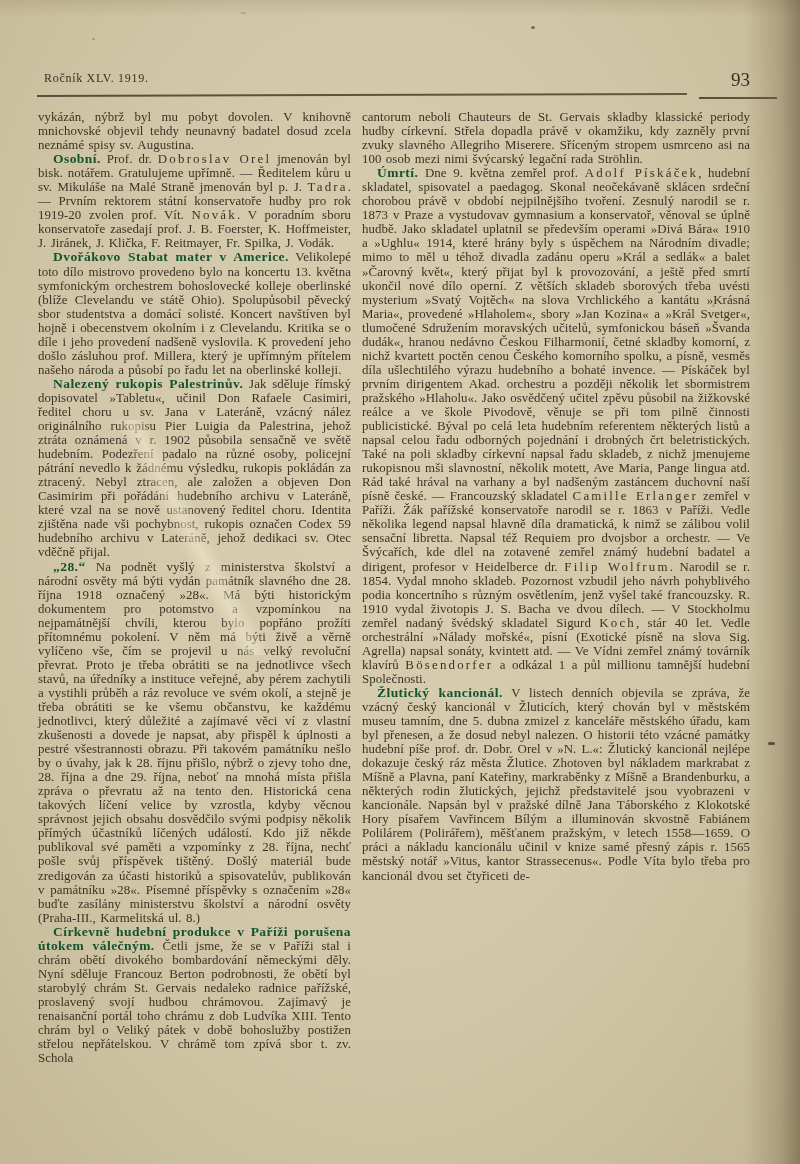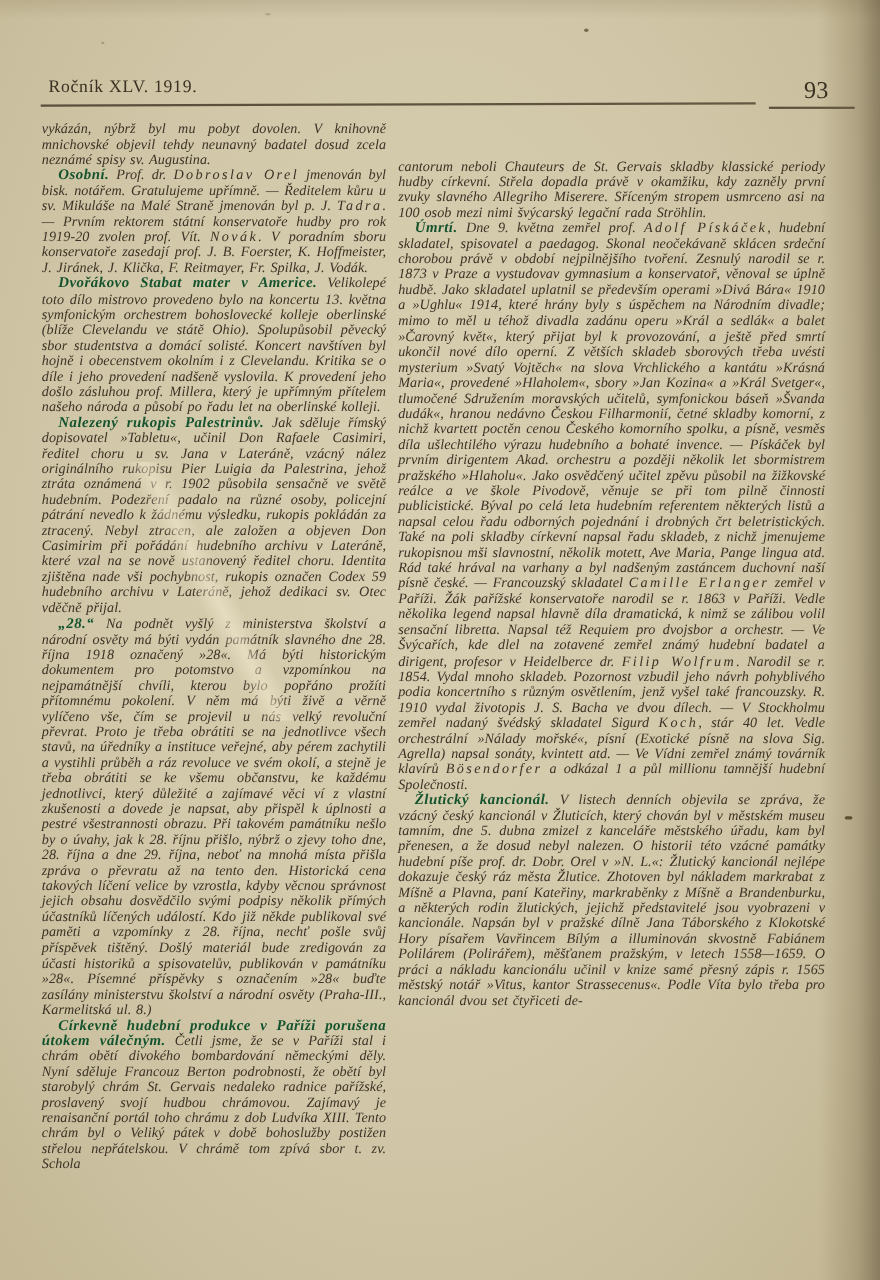--- a/index.html
+++ b/index.html
@@ -6,30 +6,30 @@
   body{
     width:800px;height:1164px;overflow:hidden;
     font-family:"Liberation Serif","DejaVu Serif",serif;
     color:#3c3326;
     background:
       linear-gradient(90deg, rgba(0,0,0,0) 93%, rgba(104,88,58,0.28) 97.5%, rgba(80,66,42,0.5) 100%),
       linear-gradient(0deg, rgba(0,0,0,0) 98.5%, rgba(120,104,72,0.18) 100%),
       radial-gradient(ellipse at 48% 42%, #d8cfb2 0%, #d1c7a8 55%, #c2b693 100%);
   }
   .page{position:relative;width:800px;height:1164px;}
-  .journal{position:absolute;left:44px;top:71px;font-size:16px;letter-spacing:.7px;color:#3a3122;}
-  .pagenum{position:absolute;left:731px;top:69px;font-size:22px;color:#3a3122;}
+  .journal{position:absolute;left:44px;top:71px;font-size:12px;letter-spacing:.7px;color:#3a3122;}
+  .pagenum{position:absolute;left:731px;top:69px;font-size:19px;color:#3a3122;}
   .rule{position:absolute;height:2px;background:linear-gradient(90deg,#5a4d3a,#655842);}
   .rule-long{left:37px;top:94px;width:650px;transform:rotate(-0.18deg);}
   .rule-short{left:699px;top:97px;width:78px;}
   .columns{position:absolute;left:38px;top:110px;width:712px;display:flex;gap:11px;}
   .col{display:block;}
   .col-left{width:313px;}
-  .col-right{width:388px;margin-top:34px;}
-  .para{margin:0;text-align:justify;font-size:12.9px;line-height:14.05px;word-spacing:1.1px;letter-spacing:.05px;font-style:italic;}
+  .col-right{width:388px;}
+  .para{margin:0;text-align:justify;font-size:12.9px;line-height:14.05px;word-spacing:1.1px;letter-spacing:.05px;}
   .para.indent{text-indent:15px;}
   .lead{font-weight:700;font-size:13.5px;letter-spacing:.45px;color:#14532d;}
   .sp{letter-spacing:2.2px;}
   .crease{position:absolute;left:28px;top:420px;width:330px;height:235px;pointer-events:none;
     background:linear-gradient(62deg, rgba(0,0,0,0) 46%, rgba(243,235,208,0.55) 50%, rgba(0,0,0,0) 54%);}
   .speck{position:absolute;border-radius:50%;background:#695b40;}
   .s1{left:531px;top:26px;width:4px;height:3px;opacity:.85;}
   .s2{left:92px;top:38px;width:3px;height:2px;opacity:.4;}
   .s3{left:768px;top:742px;width:7px;height:3px;border-radius:2px;background:#57452c;opacity:.9;}
   .s4{left:241px;top:12px;width:5px;height:2px;opacity:.3;}

